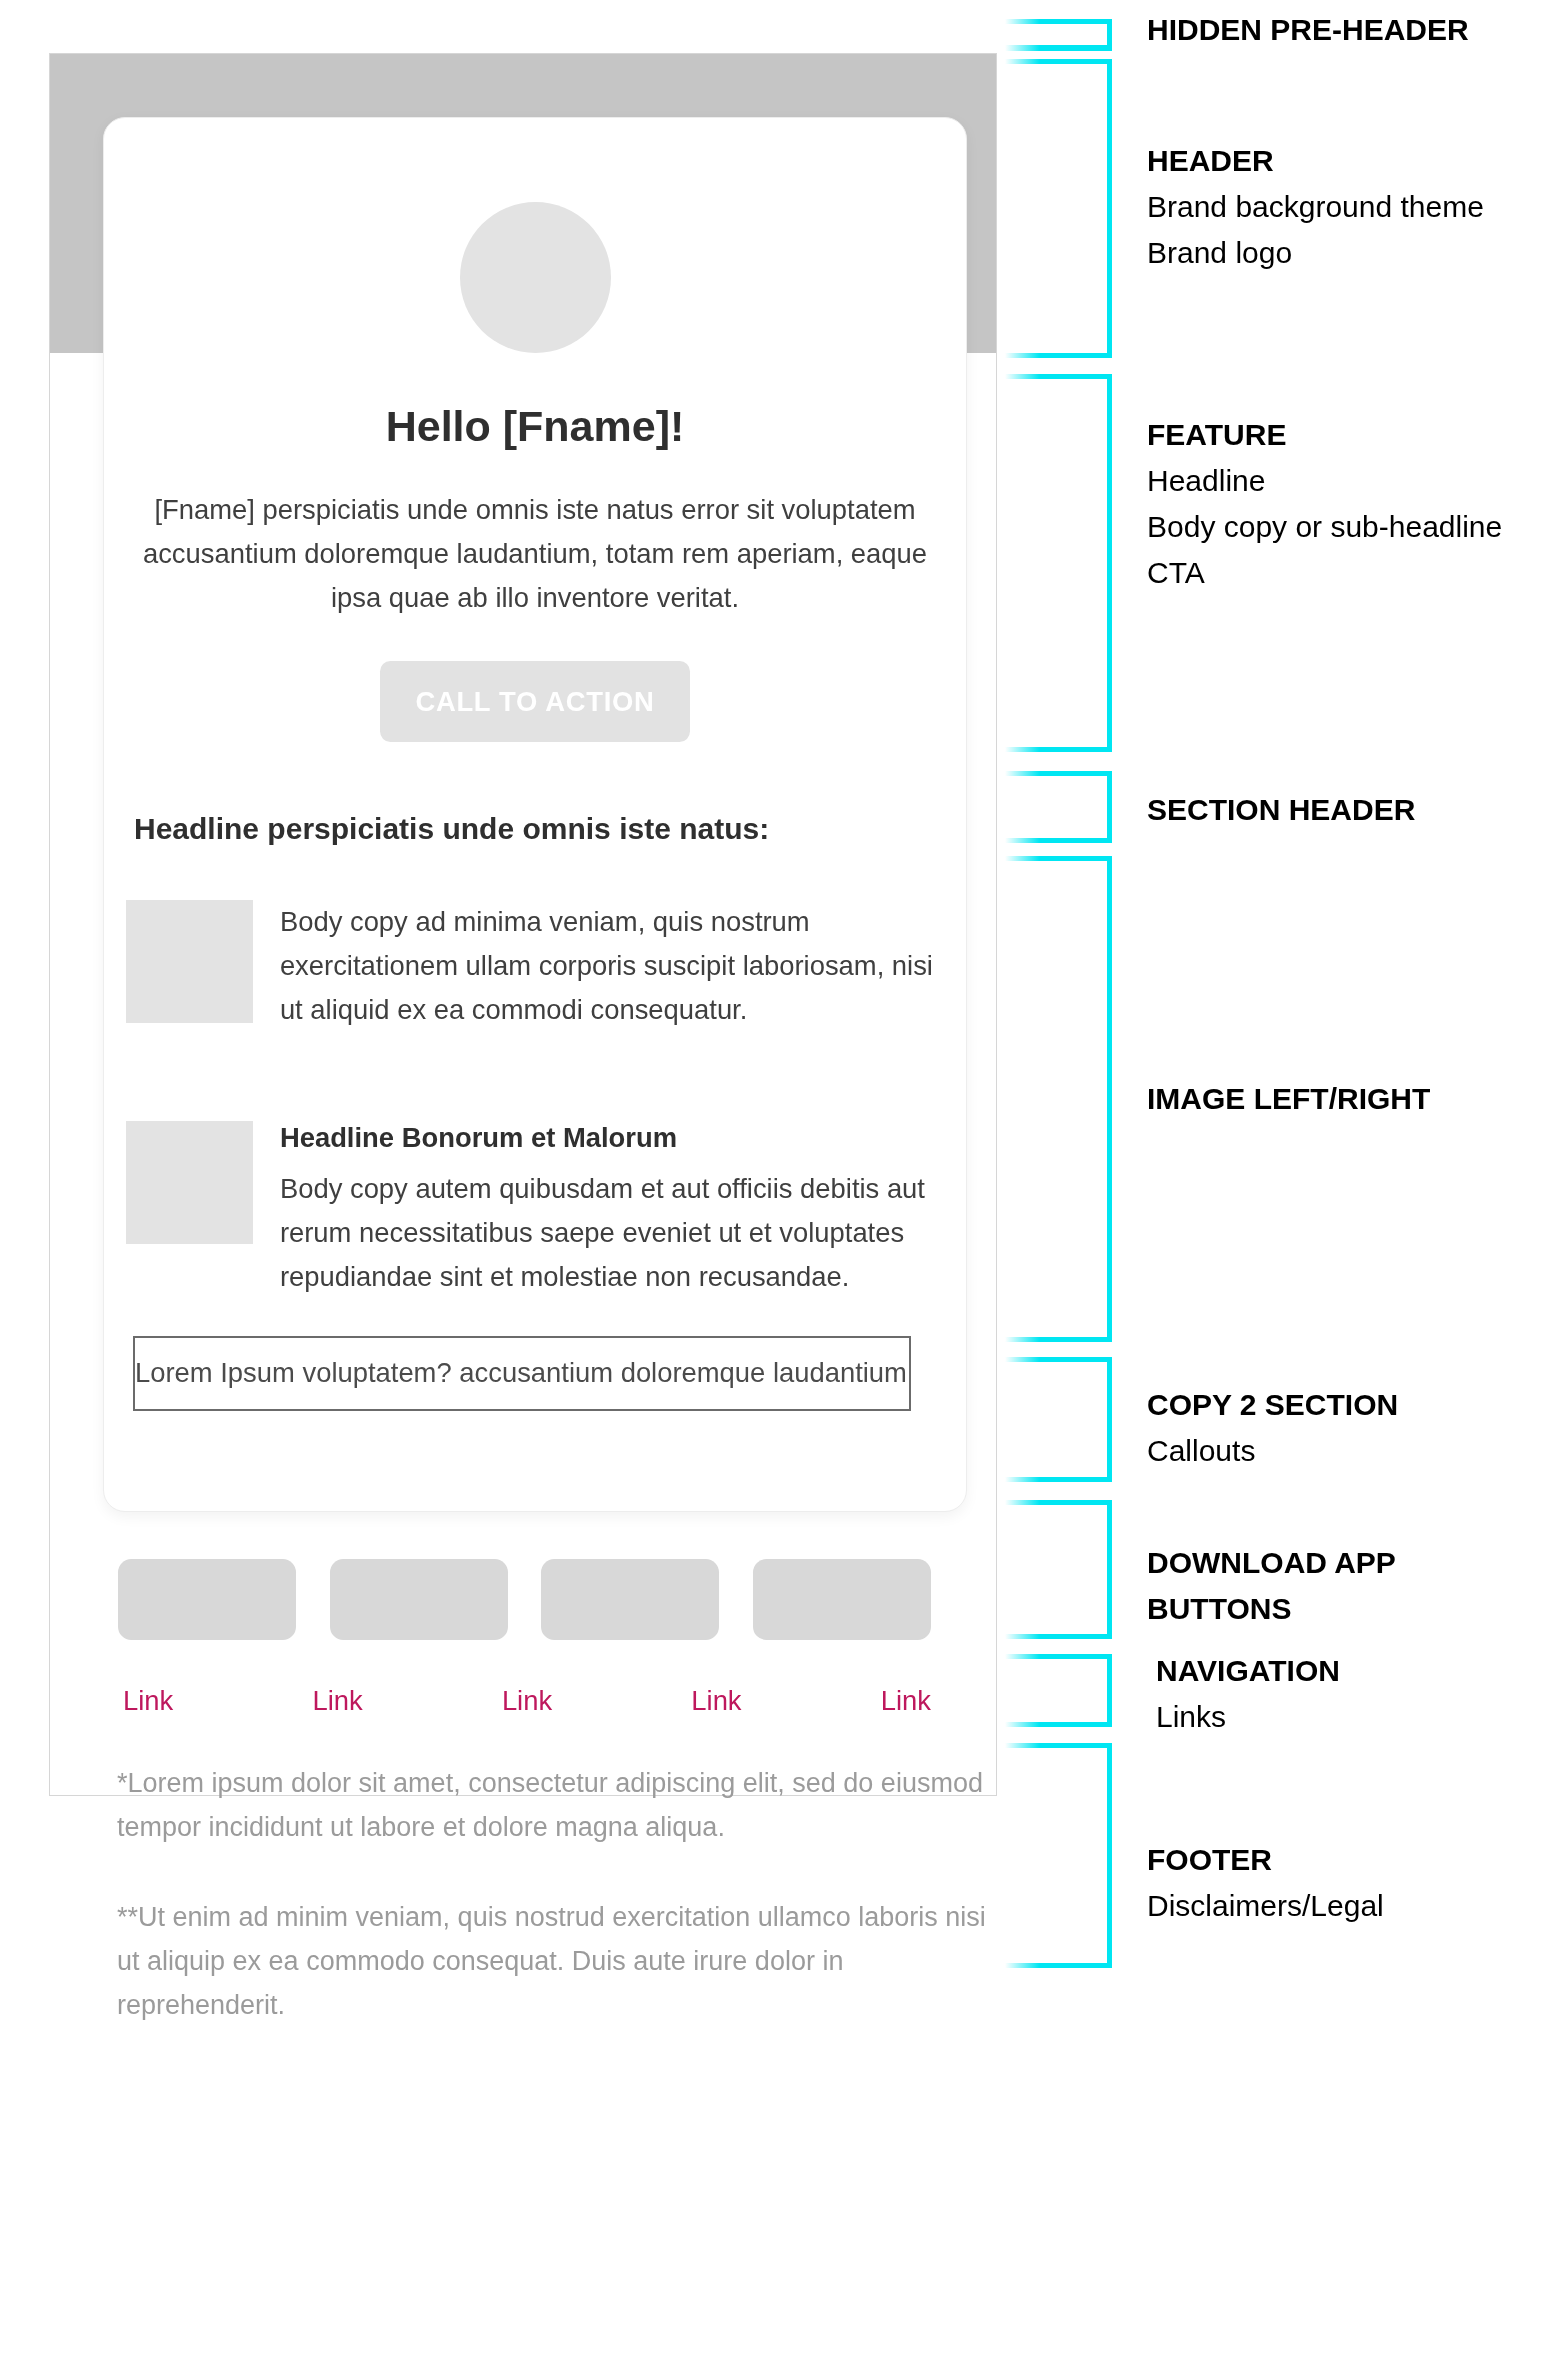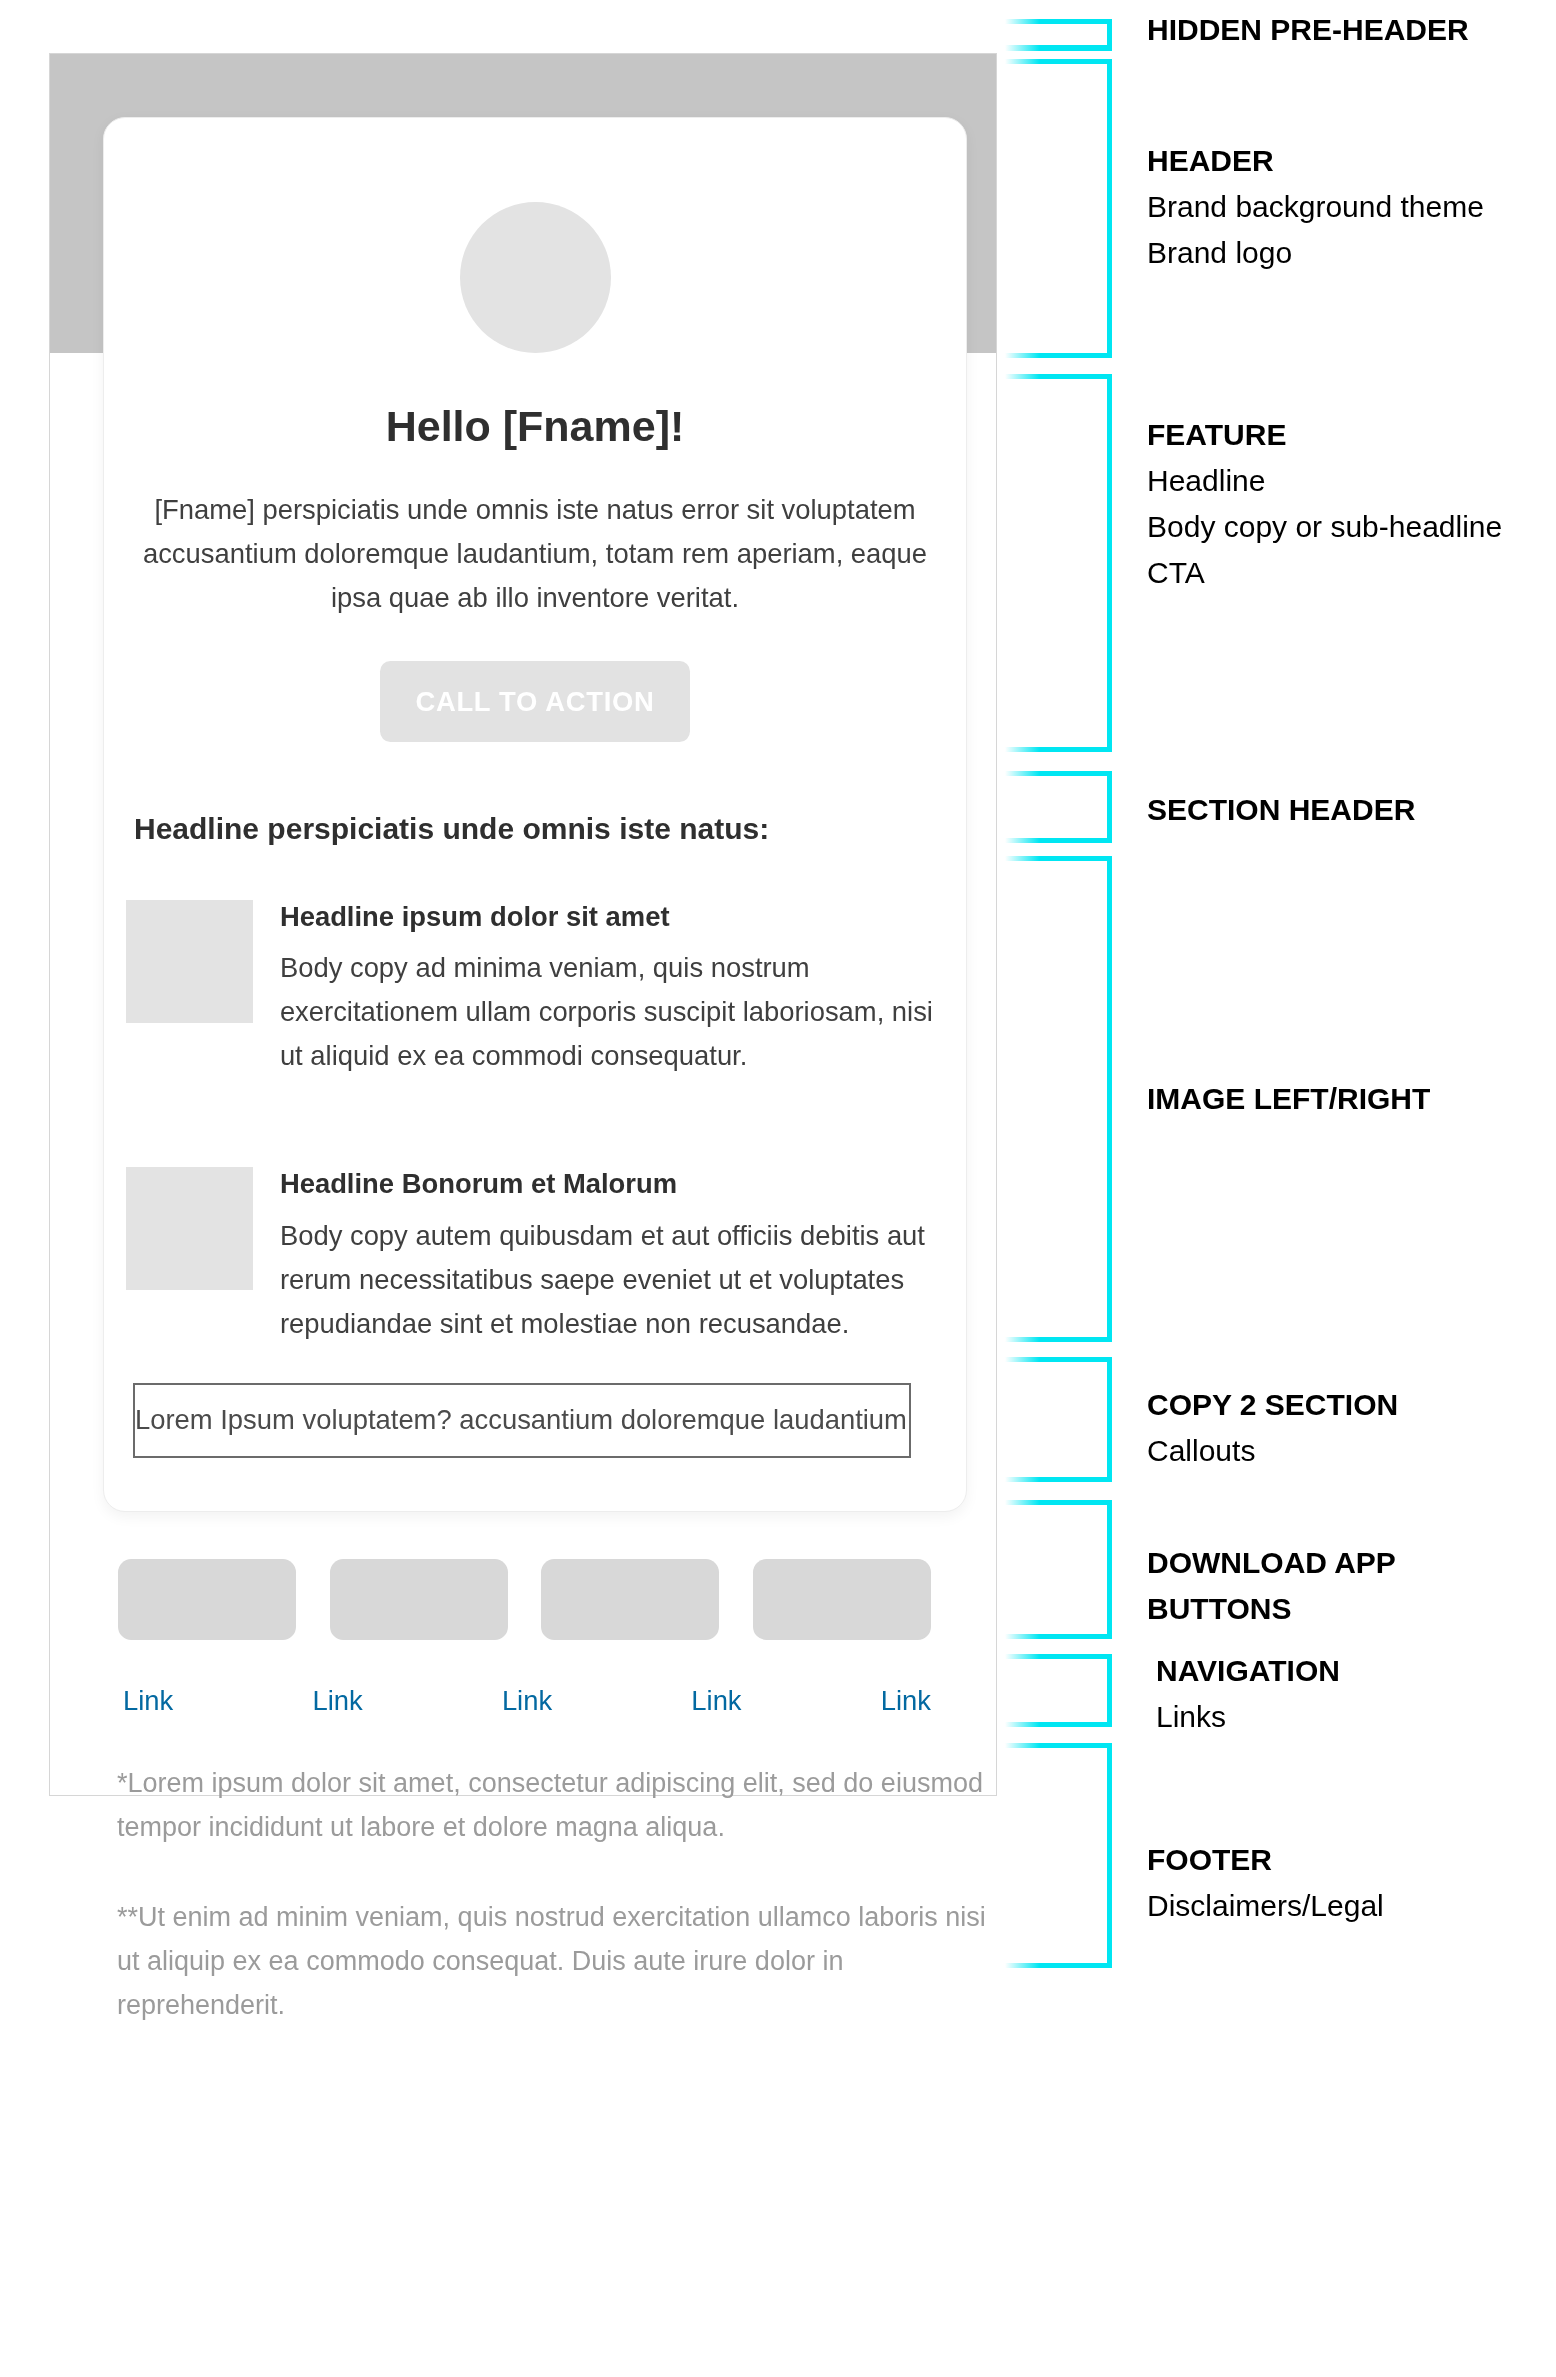--- a/index.html
+++ b/index.html
@@ -68,21 +68,21 @@
     display:flex; justify-content:space-between;
   }
   .app-btn {
     width:178px; height:81px; background:#d8d8d8; border:none; border-radius:13.3px; cursor:pointer;
   }
   .links-row {
     position:absolute; left:73px; top:1632px; width:808px;
     display:flex; justify-content:space-between;
     font-size:27.4px; line-height:30px; color:#8c8c8c;
   }
-  .nav-link { cursor:pointer; text-decoration:none; color:#0369a1; }
+  .nav-link { cursor:pointer; text-decoration:none; color:#be185d; }
   .footer-block {
     position:absolute; left:67px; top:1707px; width:878px;
     font-size:27px; line-height:44px; color:#9b9b9b;
   }
   .footer-block p + p { margin-top:46px; }
 
   
   .bracket { position:absolute; left:1005px; width:107px; }
   .bracket .vline {
     position:absolute; right:0; top:0; bottom:0; width:5.2px; background:#00e6f2;
@@ -130,21 +130,20 @@
 
       <p class="intro">[Fname] perspiciatis unde omnis iste natus error sit voluptatem accusantium doloremque laudantium, totam rem aperiam, eaque ipsa quae ab illo inventore veritat.</p>
 
       <button class="cta-btn">CALL TO ACTION</button>
 
       <h2 class="section-hdr">Headline perspiciatis unde omnis iste natus:</h2>
 
       <div class="feature">
         <div class="feature-img"></div>
         <div class="feature-txt">
-          <div class="feature-hl">Headline ipsum dolor sit amet</div>
           <div class="feature-body">Body copy ad minima veniam, quis nostrum exercitationem ullam corporis suscipit laboriosam, nisi ut aliquid ex ea commodi consequatur.</div>
         </div>
       </div>
 
       <div class="feature">
         <div class="feature-img"></div>
         <div class="feature-txt">
           <div class="feature-hl">Headline Bonorum et Malorum</div>
           <div class="feature-body">Body copy autem quibusdam et aut officiis debitis aut rerum necessitatibus saepe eveniet ut et voluptates repudiandae sint et molestiae non recusandae.</div>
         </div>

